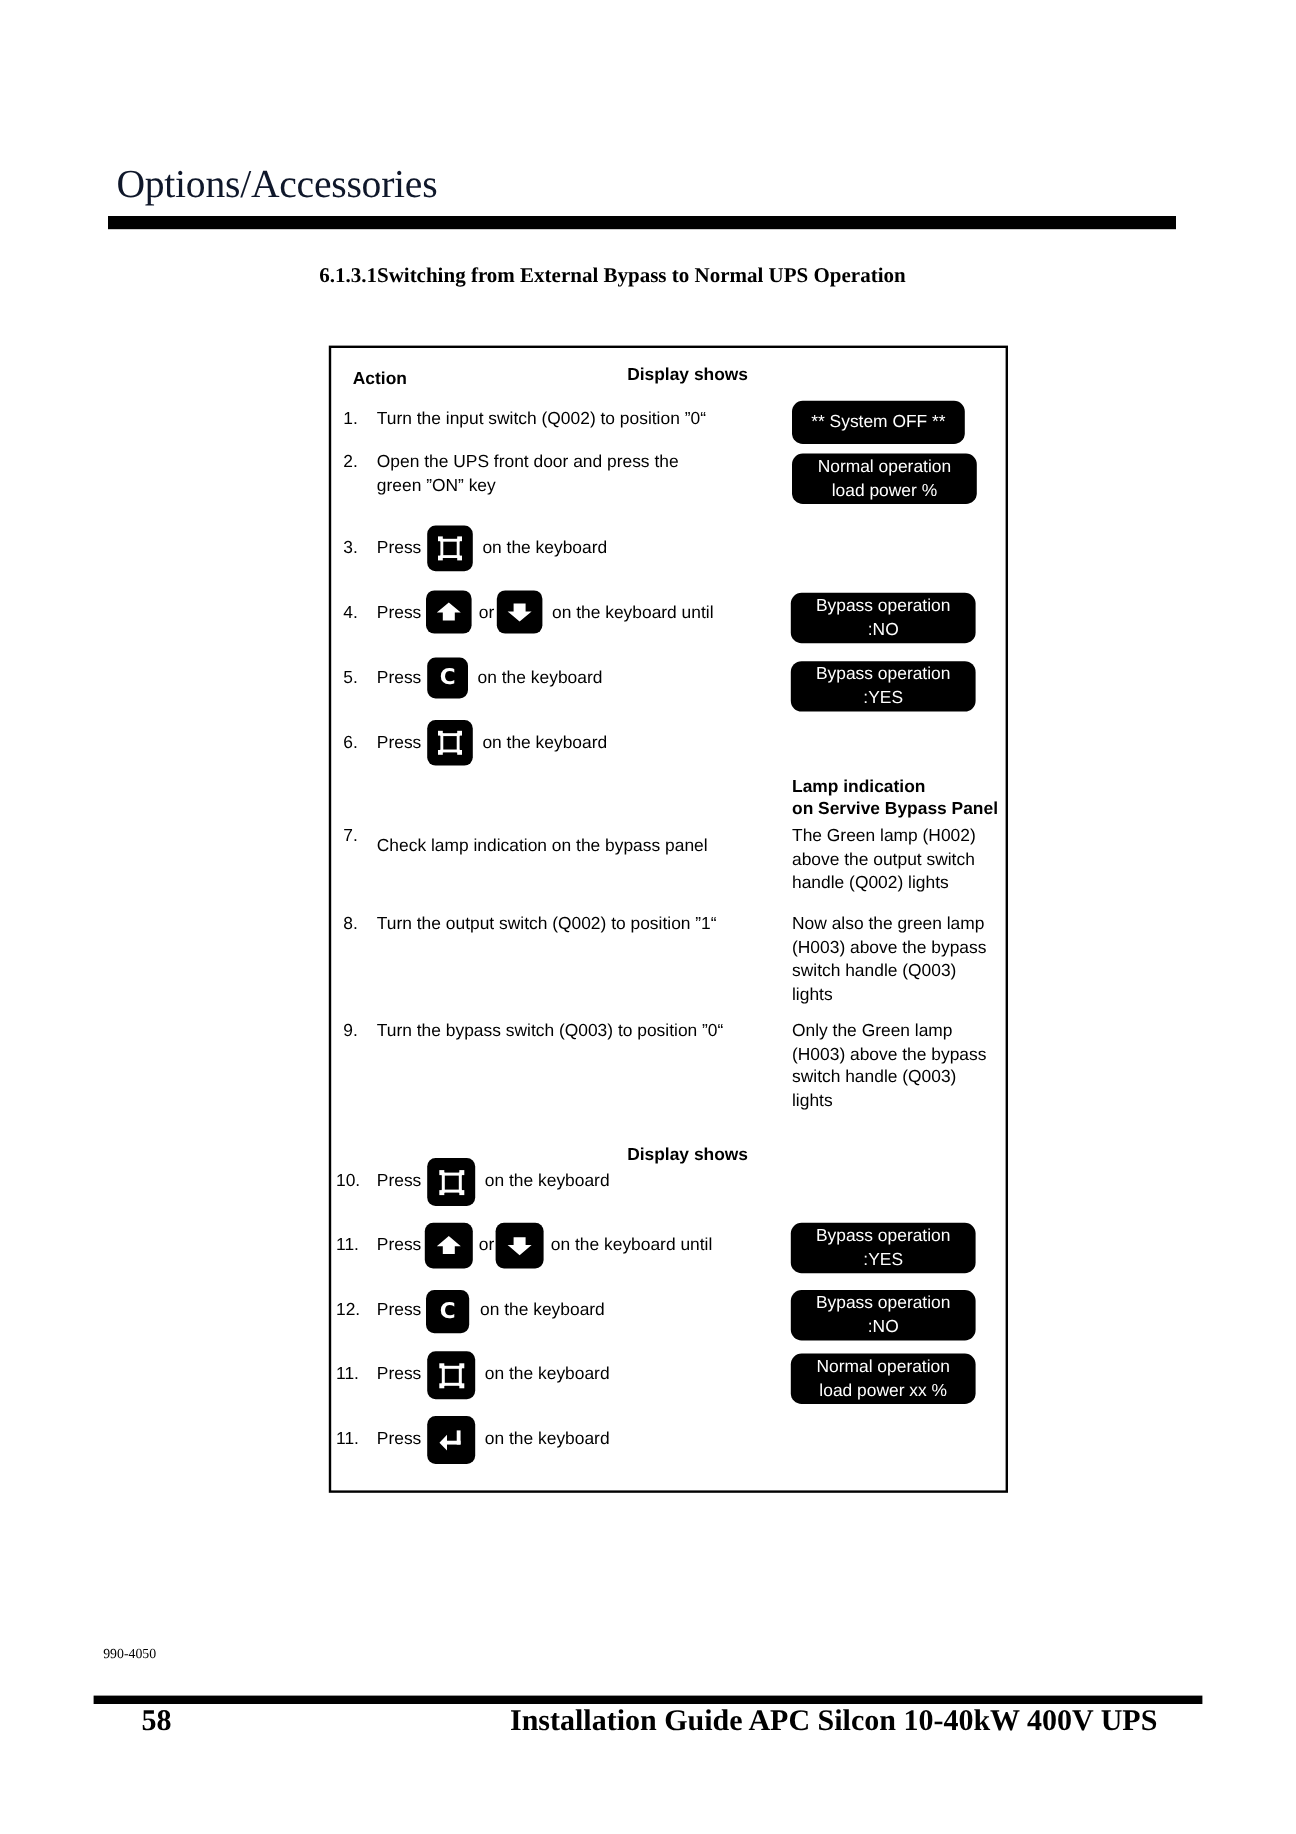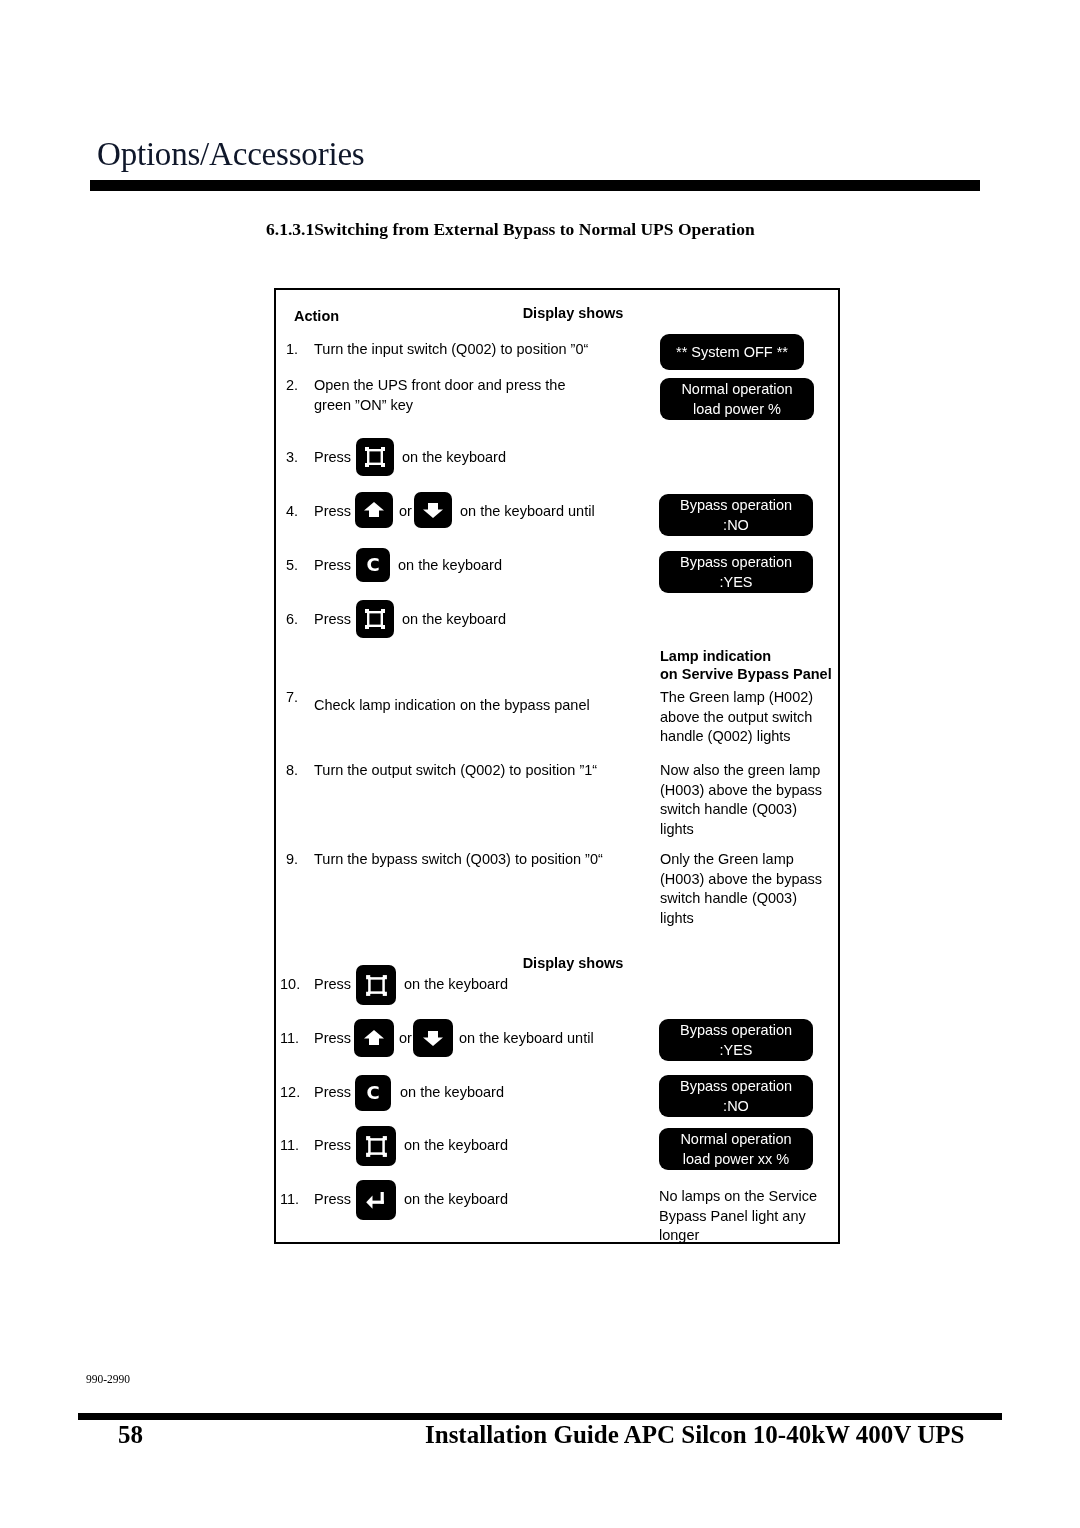--- a/index.html
+++ b/index.html
@@ -361,25 +361,20 @@
     <div class="key" style="left:80px; top:890px; width:40px; height:40px;">
       <svg width="26" height="26" viewBox="0 0 26 26" aria-hidden="true">
         <g fill="#ffffff">
           <rect x="17.6" y="5" width="3.2" height="11.8"></rect>
           <rect x="7" y="13.6" width="13.8" height="3.2"></rect>
           <polygon points="9.5,8.6 9.5,21.8 3.2,15.2"></polygon>
         </g>
       </svg>
     </div>
     <div class="abs action-text" style="left:128px; top:900px;">on the keyboard</div>
-    <div class="abs right-text" style="left:383px; top:897px;">
-      <div>No lamps on the Service</div>
-      <div>Bypass Panel light any</div>
-      <div>longer</div>
-    </div>
 
   </div>
 </div>
 
-<div id="doc-code">990-2990</div>
+<div id="doc-code">990-4050</div>
 <div id="footer-rule"></div>
 <div id="page-number">58</div>
 <div id="footer-title">Installation Guide APC Silcon 10-40kW 400V UPS</div>
 
 </body></html>

